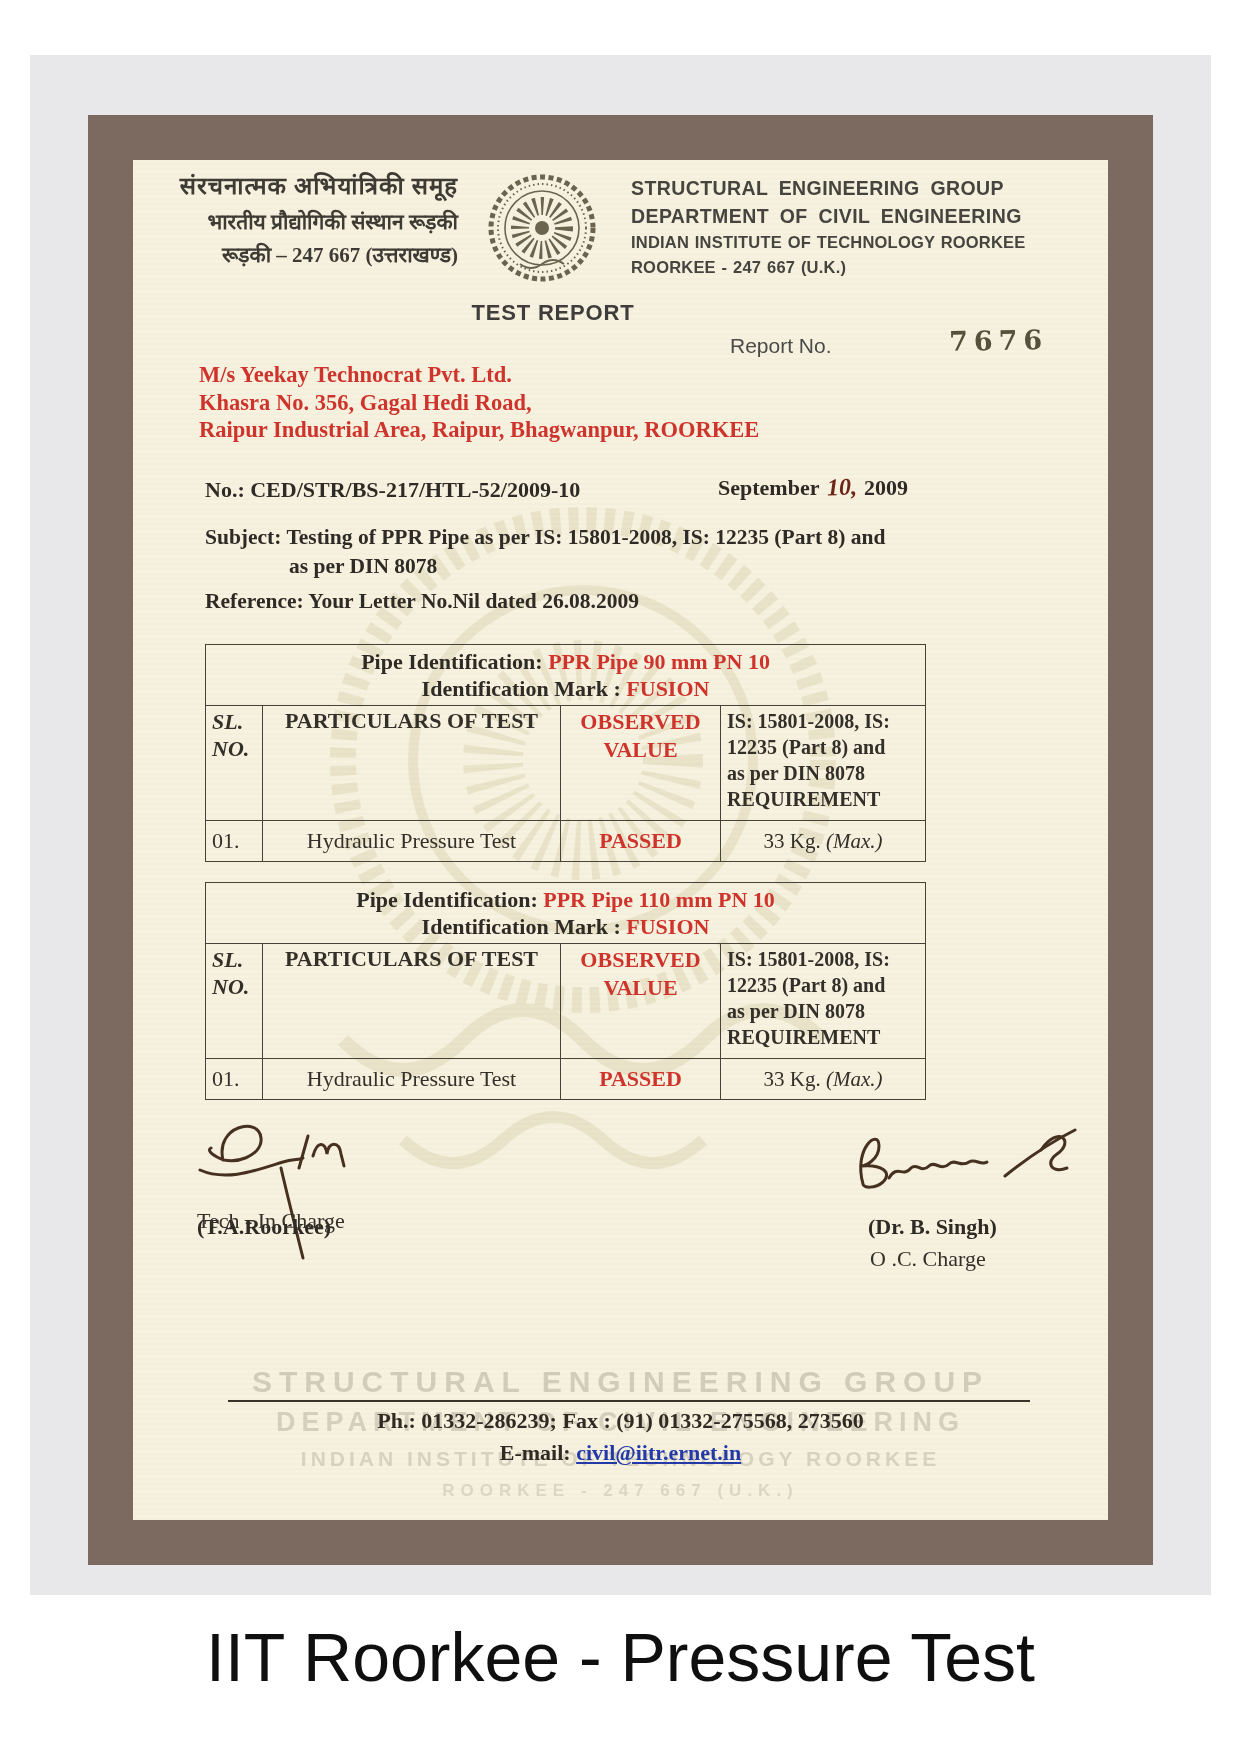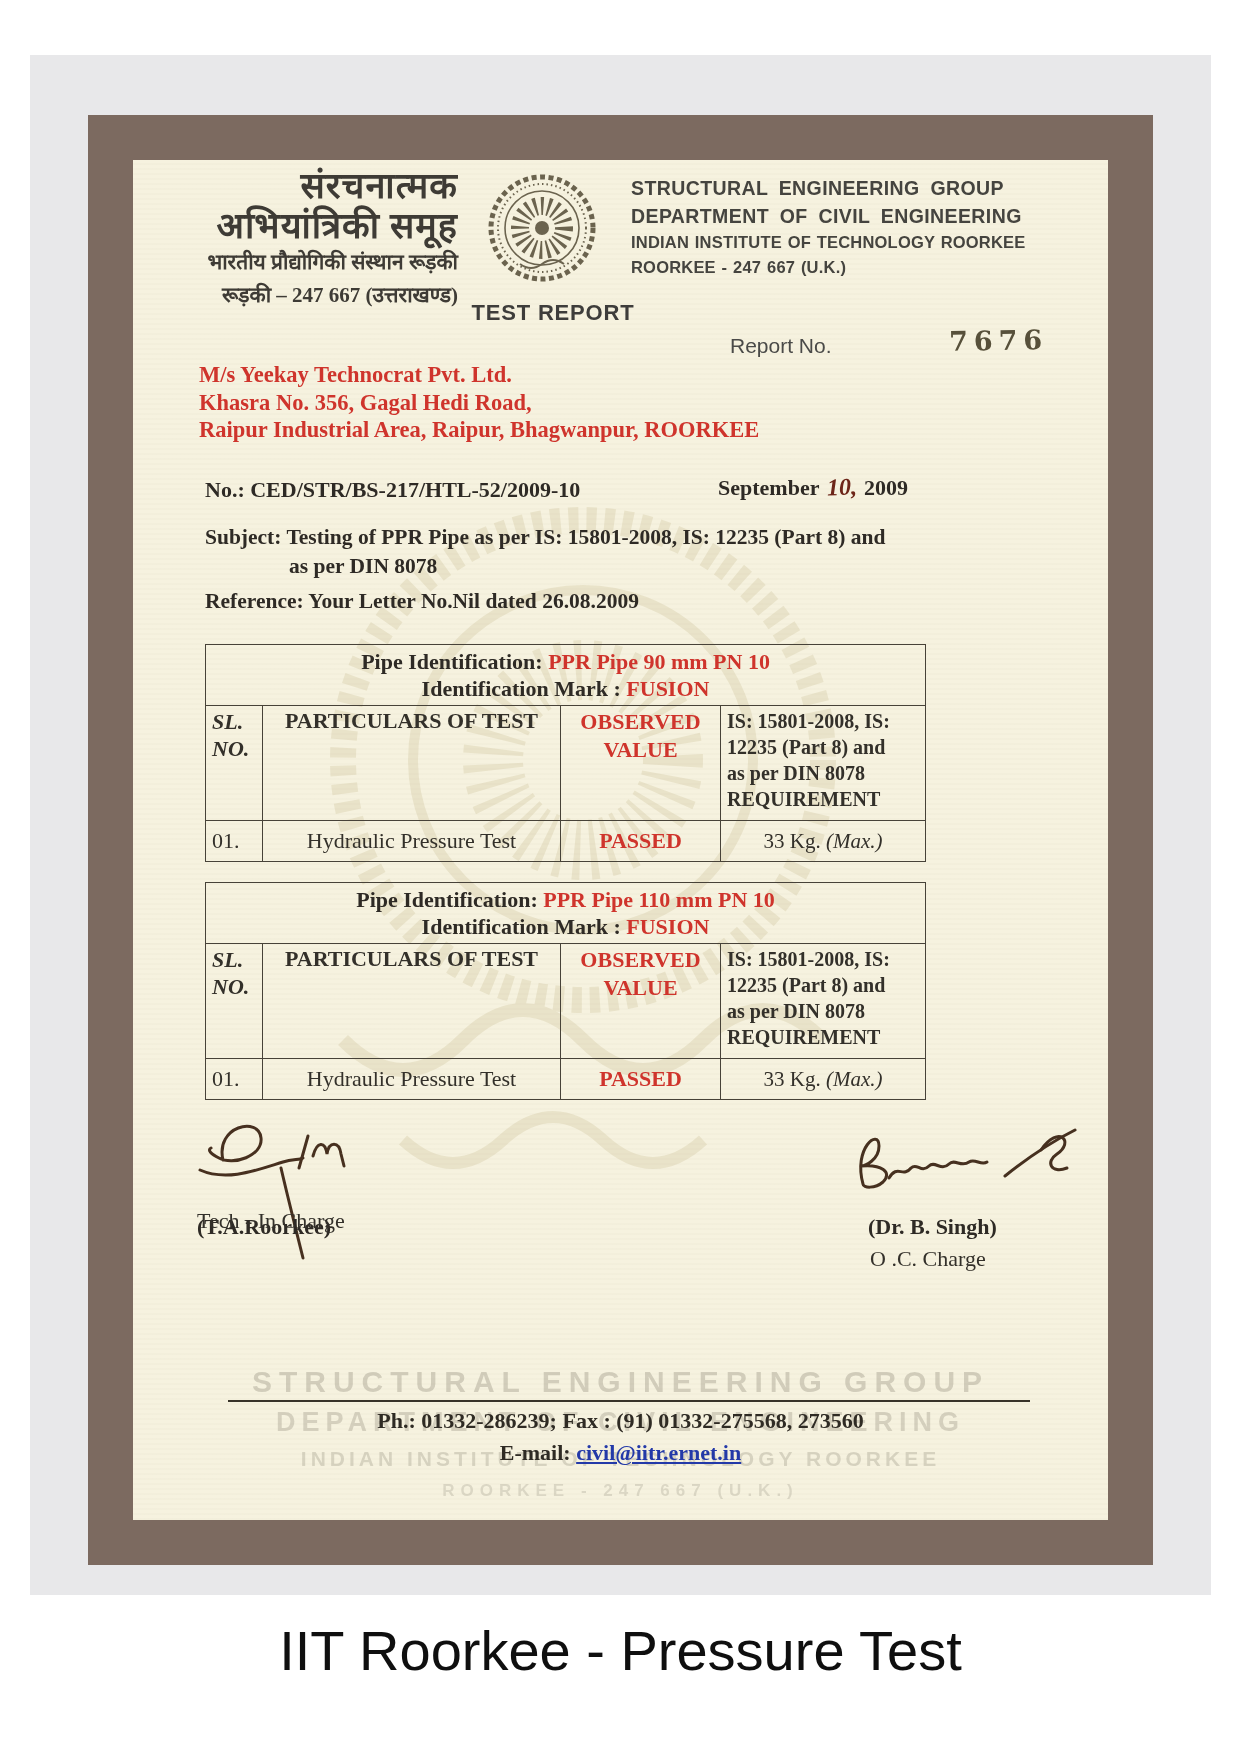--- a/index.html
+++ b/index.html
@@ -18,21 +18,21 @@
   .paper{
     position:relative;width:975px;height:1360px;background:#f6f2df;
     background-image:repeating-linear-gradient(0deg, rgba(90,80,40,0.018) 0 2px, rgba(0,0,0,0) 2px 5px);
     overflow:hidden;
   }
   
   .hindi-block{
     position:absolute;left:7px;top:6px;width:318px;text-align:right;
     color:#3e3b35;font-weight:bold;font-family:"Liberation Serif","DejaVu Sans",serif;
   }
-  .hindi-l1{font-size:36px;line-height:40px;letter-spacing:1px;}
+  .hindi-l1{font-size:24px;line-height:40px;letter-spacing:1px;}
   .hindi-sm{font-size:21px;line-height:33px;}
   .seal{position:absolute;left:353px;top:8px;}
   .eng-block{
     position:absolute;left:498px;top:14px;color:#45443f;
     font-family:"Liberation Sans",sans-serif;font-weight:bold;
   }
   .eng-l12{font-size:19.5px;line-height:28px;word-spacing:5px;letter-spacing:0.4px;}
   .eng-l34{font-size:16.5px;line-height:25px;letter-spacing:0.2px;word-spacing:1px;}
   
   .test-report-title{
@@ -106,21 +106,21 @@
   .phone-line{position:absolute;left:0;top:1248px;width:975px;text-align:center;font-weight:bold;font-size:22px;color:#2f2b24;z-index:3;}
   .email-line{position:absolute;left:0;top:1280px;width:975px;text-align:center;font-weight:bold;font-size:22px;color:#2f2b24;z-index:3;}
   .email-link{color:#2339a8;text-decoration:underline;font-weight:bold;cursor:pointer;}
   
   .center-wm{position:absolute;left:150px;top:320px;z-index:0;pointer-events:none;}
   .paper > *{z-index:2;}
   .paper > .center-wm{z-index:0;}
   
   .caption{
     position:absolute;left:0;top:1618px;width:1241px;text-align:center;
-    font-family:"Liberation Sans",sans-serif;font-size:56px;color:#0f0f0f;
+    font-family:"Liberation Sans",sans-serif;font-size:68px;color:#0f0f0f;
   }
 </style>
 </head>
 <body>
 
 <div class="panel">
   <div class="frame">
     <div class="paper">
 
       <svg class="center-wm" width="680" height="760" viewBox="0 0 680 760">

